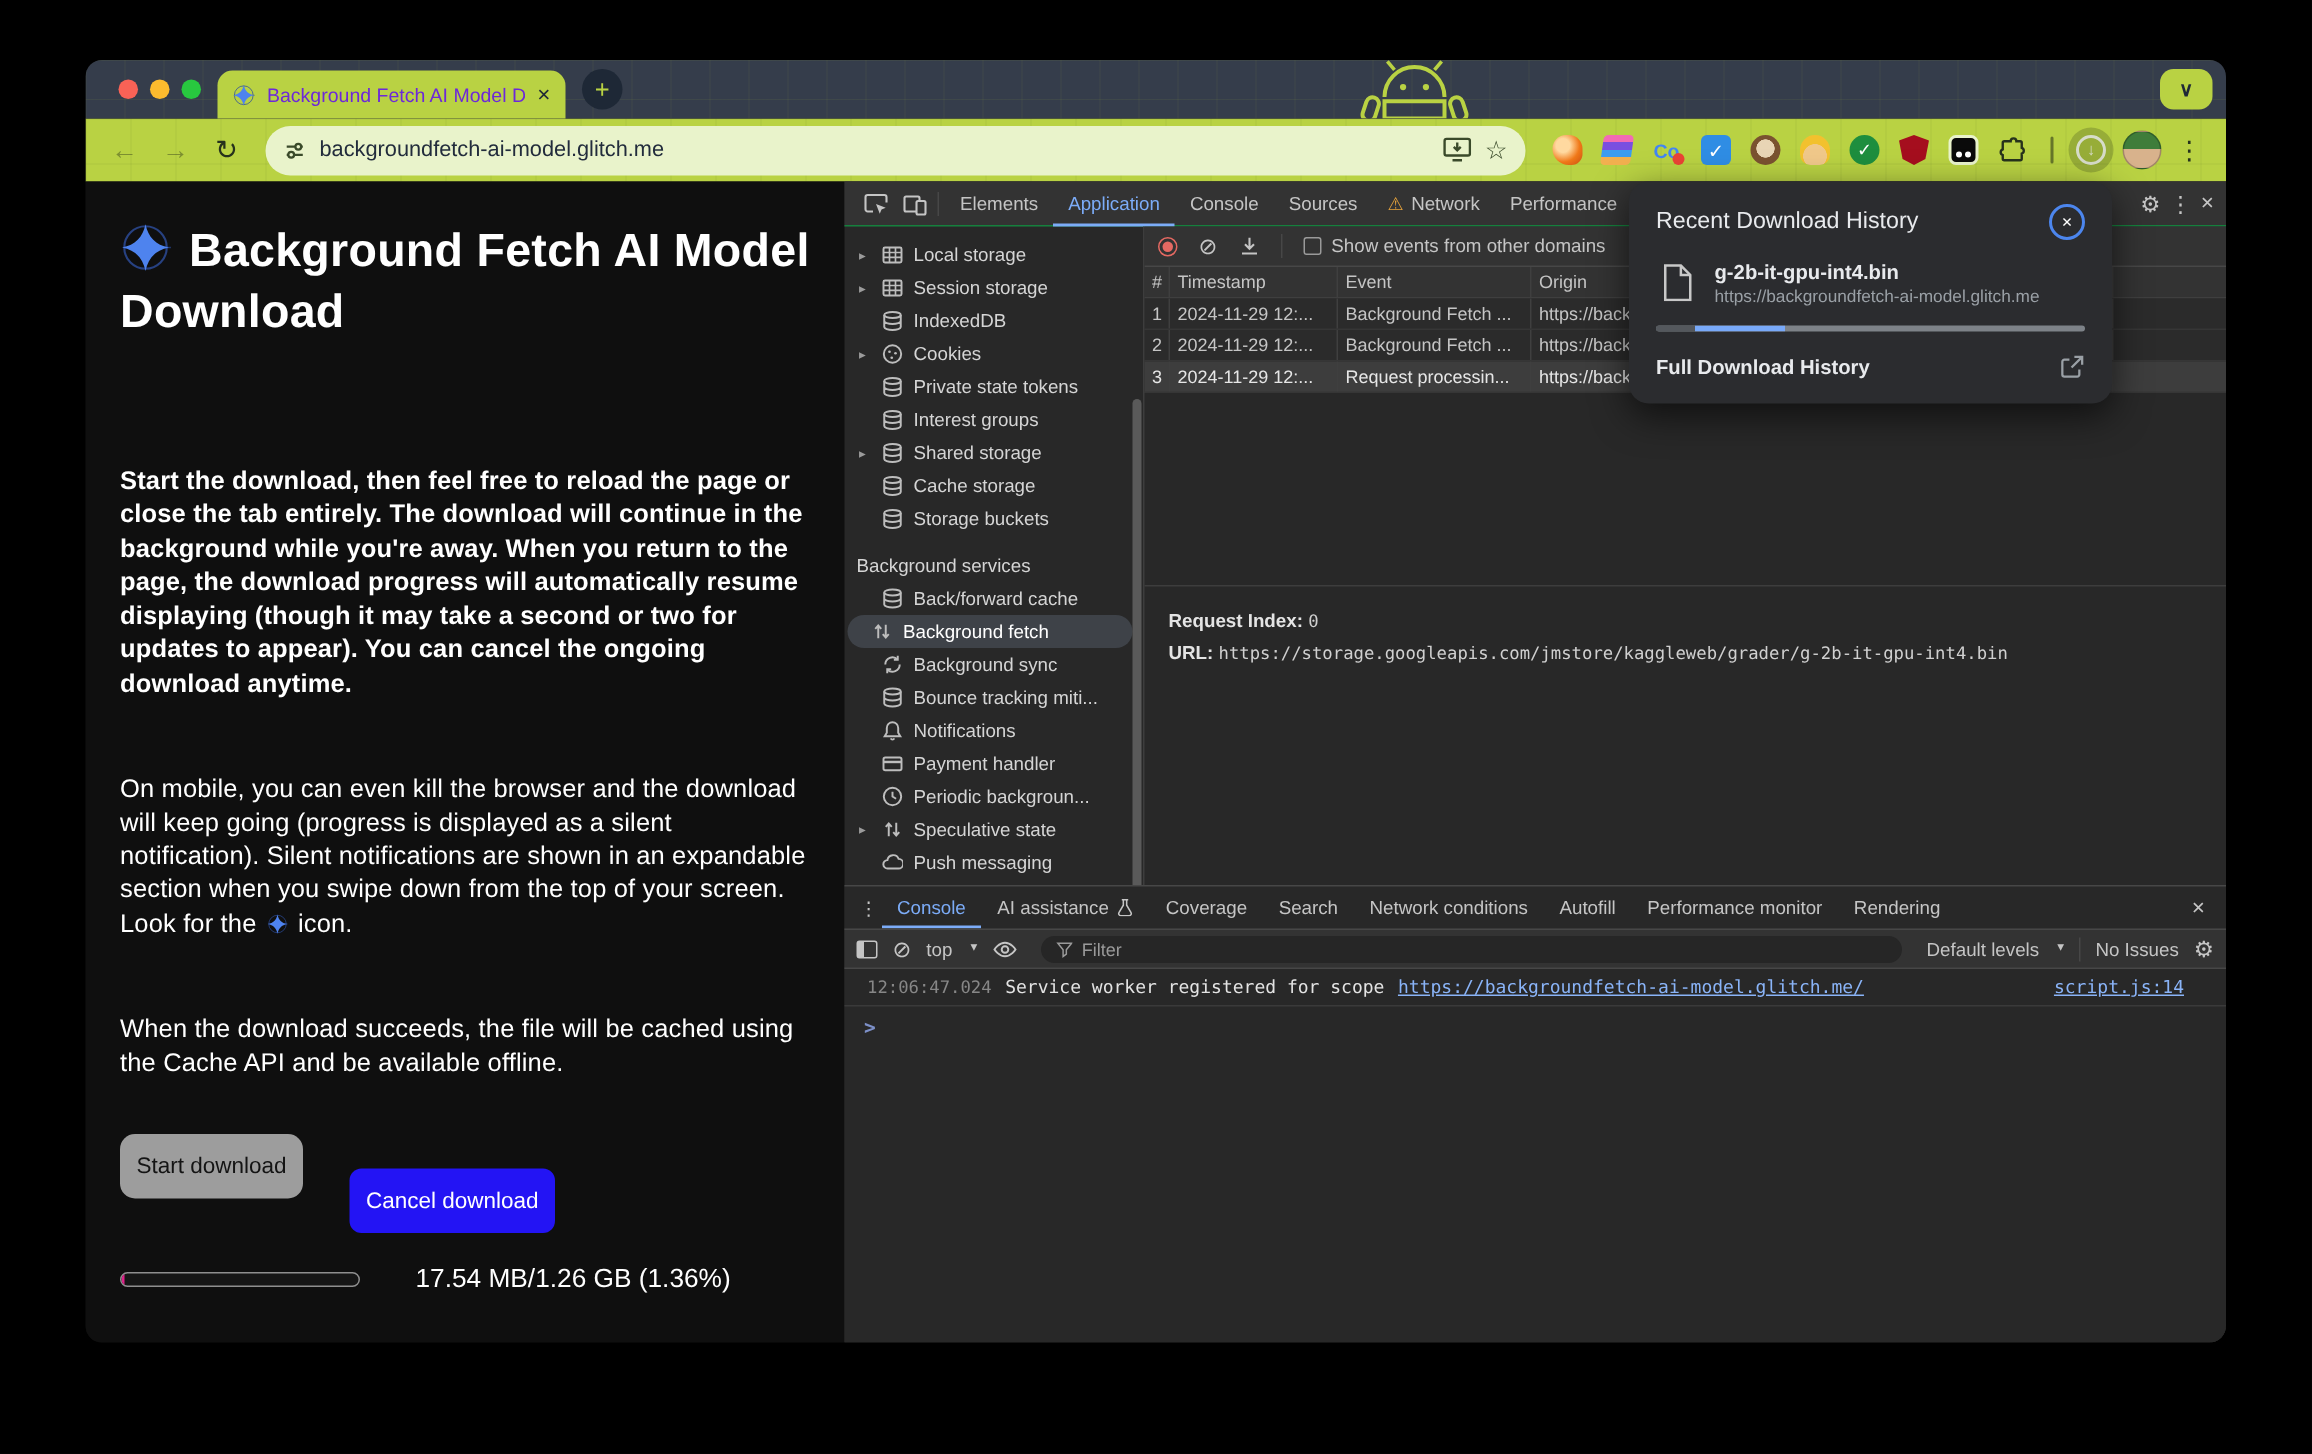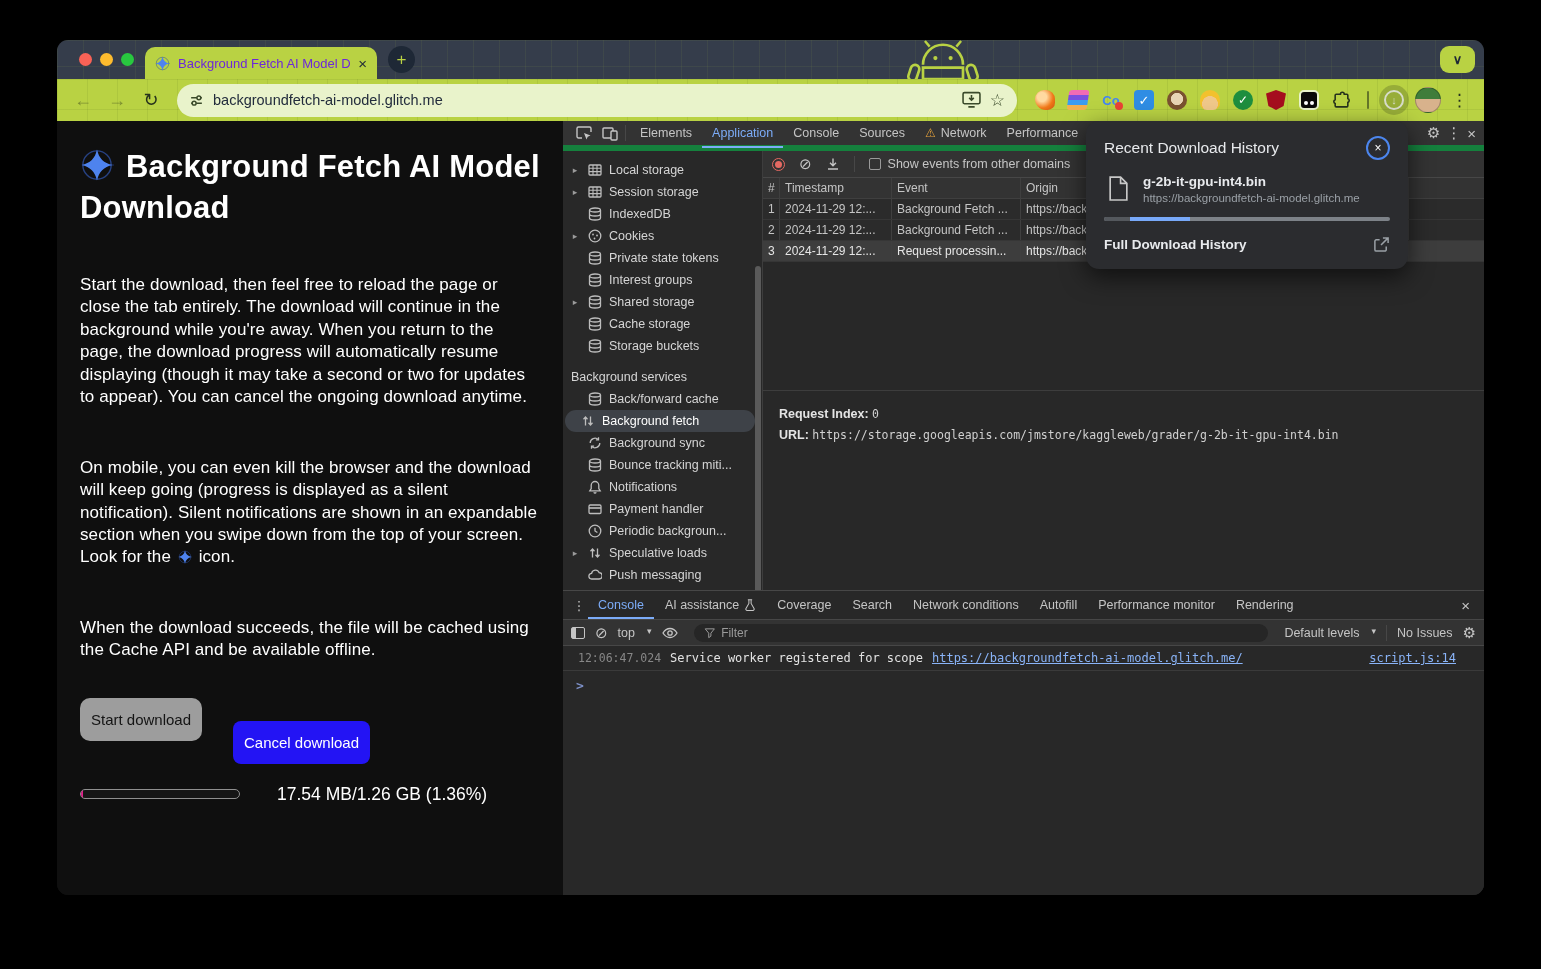--- a/index.html
+++ b/index.html
@@ -81,37 +81,37 @@
 
   
   .content { display:flex; height:774px; }
 
   
   .page { width:506px; background:#0f0f0f; color:#fff; padding:25px 22px 0 23px;
     position:relative; }
   .page h1 { font-size:31px; font-weight:bold; line-height:41px; letter-spacing:.2px; }
   .page h1 .spark { display:inline-block; vertical-align:-5px; margin-right:12px; }
   .page p { font-size:17px; line-height:1.32; margin-top:48px; letter-spacing:.1px; }
-  .page p.first { margin-top:46px; }
+  .page p.first { margin-top:82px;font-weight:bold; }
   .inline-spark { display:inline-block; vertical-align:-2px; margin:0 2px; }
   .btnrow { display:flex; gap:31px; margin-top:36px; }
   .btn-start { width:122px; height:43px; background:#9d9d9d; color:#141414;
     border:none; border-radius:10px; font-size:15px; font-family:inherit; }
   .btn-cancel { width:137px; height:43px; background:#2314f4; color:#fff;
     border:none; border-radius:8px; font-size:15px; font-family:inherit;margin-top:23px; }
   .progrow { display:flex; align-items:center; margin-top:20px; }
   .pbar { width:160px; height:10px; border:1.5px solid #8f8f8f; border-radius:6px;
     background:#161616; overflow:hidden; position:relative; }
   .pfill { position:absolute; left:0; top:0; bottom:0; width:3px; background:#e0218a; }
   .ptext { margin-left:37px; font-size:17.5px; }
 
   
   .dt { width:921px; background:#282828; display:flex; flex-direction:column;
     color:#c5c5c5; font-size:12.5px; position:relative; }
-  .dt-tabbar { height:30px; background:#333; border-bottom:6px solid #15803d;
+  .dt-tabbar { height:30px; background:#333; border-bottom:1px solid #15803d;
     display:flex; align-items:center; padding:0 8px; flex:0 0 auto; }
   .ticon { display:flex; align-items:center; justify-content:center; width:26px;
     height:26px; color:#c5c5c5; }
   .tbsep { width:1px; height:16px; background:#474747; margin:0 4px 0 2px; }
   .dt-tab { padding:0 10px; height:30px; display:flex; align-items:center; gap:5px;
     white-space:nowrap; }
   .dt-tab.sel { color:#7cacf8; box-shadow:inset 0 -2px 0 #7cacf8; }
   .warn { color:#e8a43c; font-size:12px; }
   .dt-right { margin-left:auto; display:flex; align-items:center; gap:6px; }
   .gear { font-size:15px; } .dotsv { font-size:15px; } .xclose { font-size:15px; }
@@ -576,21 +576,21 @@
               </span>
               <span>Periodic backgroun...</span>
             </div>
           <div class="srow">
               <span class="caret">▸</span>
               <span class="sicon">
                 <svg width="14" height="14" viewBox="0 0 14 14">
                   <use href="#i-updown"></use>
                 </svg>
               </span>
-              <span>Speculative loads</span>
+              <span>Speculative state</span>
             </div>
           <div class="srow">
               <span class="caret"></span>
               <span class="sicon">
                 <svg width="14" height="14" viewBox="0 0 14 14">
                   <use href="#i-cloud"></use>
                 </svg>
               </span>
               <span>Push messaging</span>
             </div>

